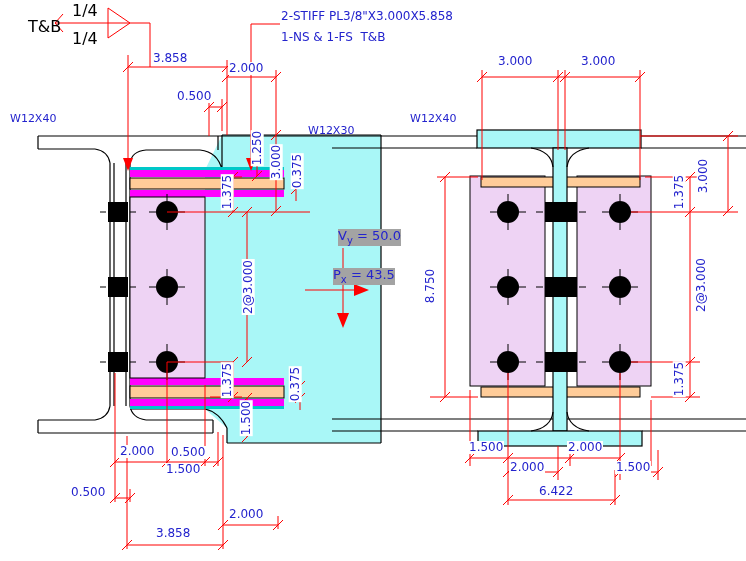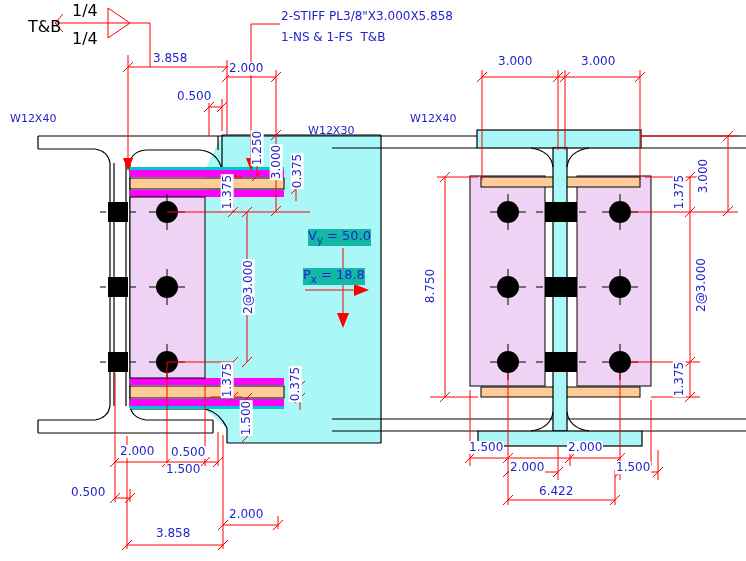--- a/index.html
+++ b/index.html
@@ -5,21 +5,21 @@
   html,body{margin:0;padding:0;background:#fff;}
   #stage{position:relative;width:746px;height:561px;background:#fff;overflow:hidden;
          font-family:"DejaVu Sans",sans-serif;}
   #stage svg{position:absolute;left:0;top:0;}
   .txt{position:absolute;color:#2323cd;font-size:12px;line-height:1.05;white-space:pre;}
   .dim{background:#fff;padding:0 1px;}
   .vdim{position:absolute;color:#2323cd;font-size:12px;line-height:1.05;white-space:pre;
         background:#fff;padding:0 1px;transform:translate(-50%,-50%) rotate(-90deg);}
   .lbl{font-size:11px;}
   .weld{color:#000000;font-size:16px;}
-  .load{font-size:13px;background:#14b8a6;}
+  .load{font-size:13px;background:#a3a3a3;margin-left:30px;}
   .load sub{font-size:10px;}
 </style>
 </head>
 <body>
 
 <div id="stage">
 
 <svg width="746" height="561" viewBox="0 0 746 561">
 
   <g>
@@ -145,21 +145,21 @@
 <div class="txt lbl" style="left:410px;top:113px">W12X40</div>
 
 <div class="txt weld" style="left:28px;top:19px">T&amp;B</div>
 <div class="txt weld" style="left:72px;top:3px">1/4</div>
 <div class="txt weld" style="left:72px;top:31px">1/4</div>
 
 <div class="txt" style="left:281px;top:10px">2-STIFF PL3/8"X3.000X5.858</div>
 <div class="txt" style="left:281px;top:31px">1-NS &amp; 1-FS  T&amp;B</div>
 
 <div class="txt load" style="left:308px;top:229px"><span>V</span><sub>y</sub><span> = 50.0</span></div>
-<div class="txt load" style="left:303px;top:268px"><span>P</span><sub>x</sub><span> = 18.8</span></div>
+<div class="txt load" style="left:303px;top:268px"><span>P</span><sub>x</sub><span> = 43.5</span></div>
 
 <div class="txt dim" style="left:152px;top:52px">3.858</div>
 <div class="txt dim" style="left:228px;top:62px">2.000</div>
 <div class="txt dim" style="left:176px;top:90px">0.500</div>
 <div class="txt dim" style="left:497px;top:55px">3.000</div>
 <div class="txt dim" style="left:580px;top:55px">3.000</div>
 <div class="txt dim" style="left:119px;top:445px">2.000</div>
 <div class="txt dim" style="left:170px;top:446px">0.500</div>
 <div class="txt dim" style="left:165px;top:463px">1.500</div>
 <div class="txt dim" style="left:70px;top:486px">0.500</div>

